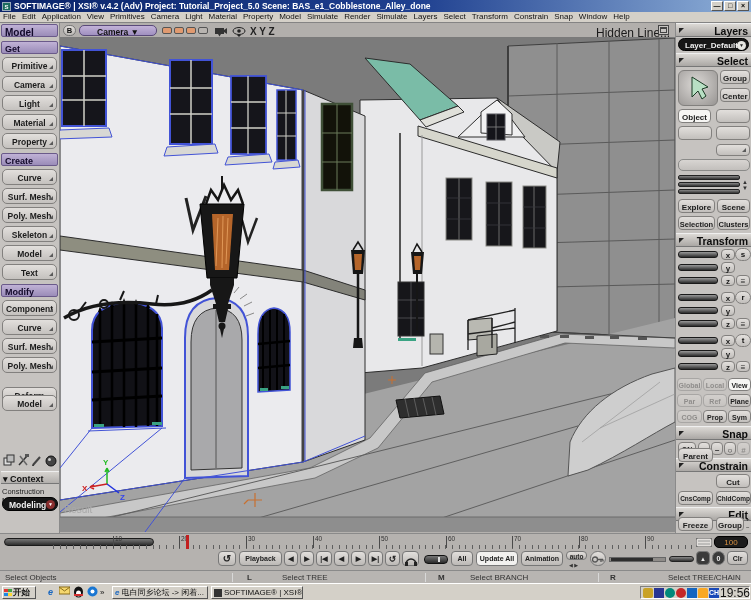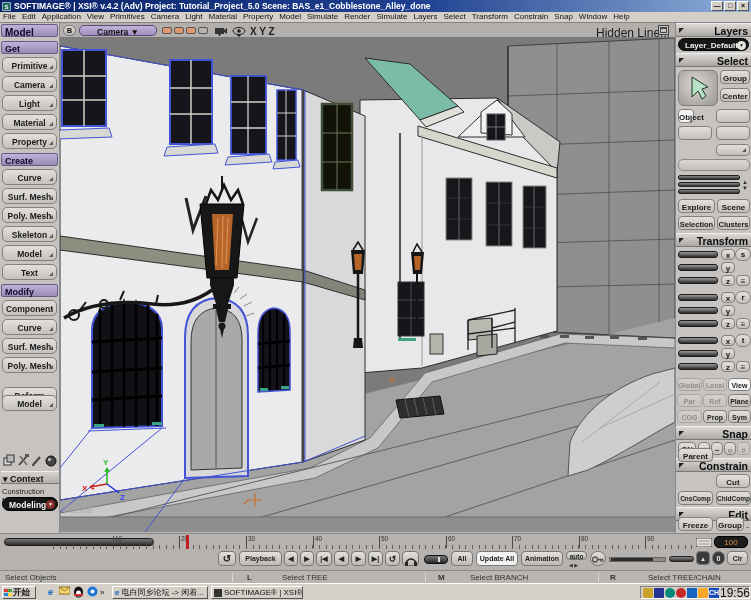--- a/index.html
+++ b/index.html
@@ -340,21 +340,21 @@
       <span class="circ">▼</span>
     </div>
     <div class="rhdr" style="top:30px">Select</div>
     <div class="abs" style="left:2px;top:47px;width:40px;height:36px;border:1px solid #82807e;border-radius:6px;background:radial-gradient(circle at 45% 40%,#dcd9d6,#979492)">
       <svg width="38" height="34">
           <polygon points="13,6 13,26 19,20 23,28 27,25 23,18 29,16" fill="#b8e0c4" stroke="#1a3a24"></polygon>
         </svg>
     </div>
     <div class="rbtn" style="left:44px;top:47px;width:30px">Group</div>
     <div class="rbtn" style="left:44px;top:65px;width:30px">Center</div>
-    <div class="rbtn act" style="left:2px;top:86px;width:16px">Object</div>
+    <div class="rbtn act" style="left:2px;top:86px;width:33px">Object</div>
     <div class="rbtn" style="left:40px;top:86px;width:34px"></div>
     <div class="rbtn" style="left:2px;top:103px;width:34px"></div>
     <div class="rbtn" style="left:40px;top:103px;width:34px"></div>
     <div class="rbtn cornerbtn" style="left:40px;top:121px;width:34px;height:12px"></div>
     <div class="abs" style="left:2px;top:136px;width:72px;height:12px;border:1px solid #8a8a88;border-radius:5px;background:linear-gradient(#d8d5d2,#c2bfbc)"></div>
     <div class="thin" style="left:2px;top:152px;width:62px"></div>
     <div class="thin" style="left:2px;top:159px;width:62px"></div>
     <div class="thin" style="left:2px;top:166px;width:62px"></div>
     <span class="abs" style="left:66px;top:156px;font-size:6px;color:#333">▲<br>▼</span>
     <div class="rbtn" style="left:2px;top:176px;width:37px">Explore</div>
@@ -485,21 +485,21 @@
   <div class="statusbar">
     <span class="abs" style="left:5px;top:2px">Select Objects</span>
     <span class="sep" style="left:232px"></span>
     <span class="abs" style="left:247px;top:2px;font-weight:bold">L</span>
     <span class="abs" style="left:282px;top:2px">Select TREE</span>
     <span class="sep" style="left:425px"></span>
     <span class="abs" style="left:438px;top:2px;font-weight:bold">M</span>
     <span class="abs" style="left:470px;top:2px">Select BRANCH</span>
     <span class="sep" style="left:598px"></span>
     <span class="abs" style="left:610px;top:2px;font-weight:bold">R</span>
-    <span class="abs" style="left:648px;top:2px">Select TREE/CHAIN</span>
+    <span class="abs" style="left:668px;top:2px">Select TREE/CHAIN</span>
   </div>
 
   <div class="taskbar">
     <div class="startbtn">
       <span class="flag">
           <i style="background:#e53935"></i>
           <i style="background:#43a047"></i>
           <i style="background:#1e88e5"></i>
           <i style="background:#fdd835"></i>
         </span>

